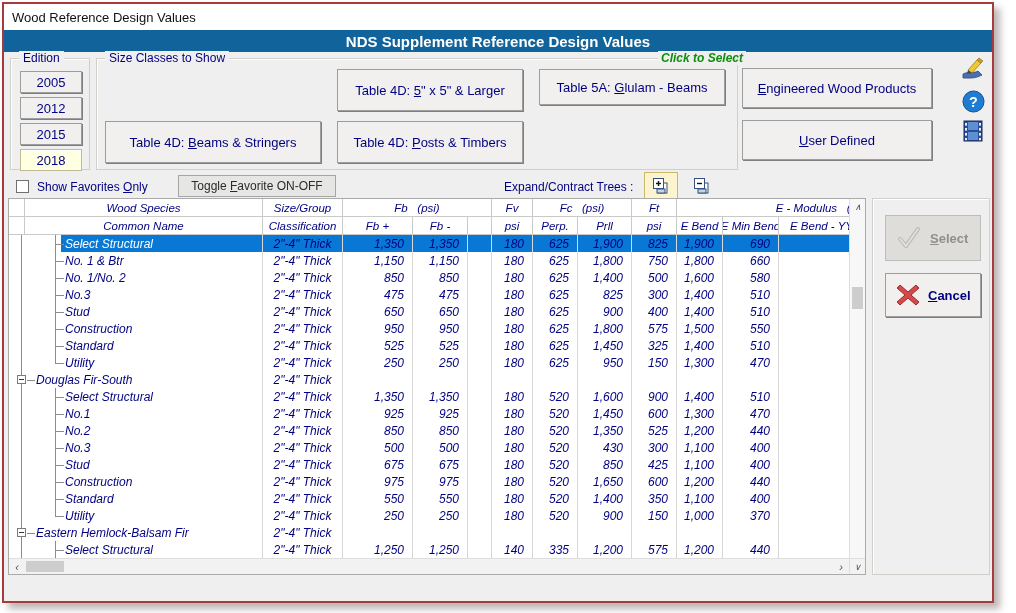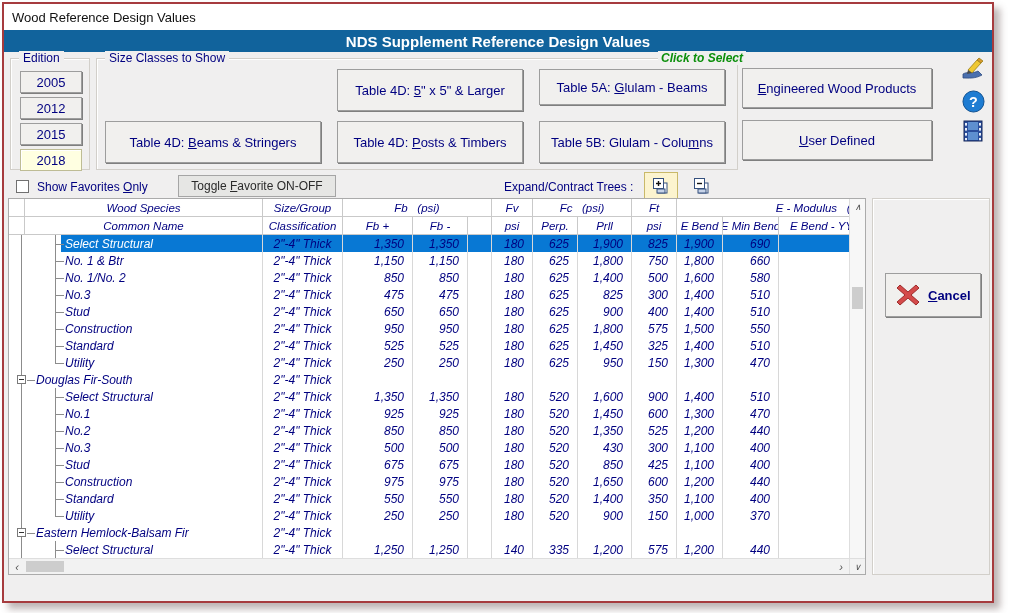--- a/index.html
+++ b/index.html
@@ -102,23 +102,20 @@
     </div>
     <div class="btn3d" style="left:442px;top:10px;width:186px;height:36px;">
       <span>Table 5A: </span><u>G</u><span>lulam - Beams</span>
     </div>
     <div class="btn3d" style="left:8px;top:62px;width:216px;height:42px;">
       <span>Table 4D: </span><u>B</u><span>eams &amp; Stringers</span>
     </div>
     <div class="btn3d" style="left:240px;top:62px;width:186px;height:42px;">
       <span>Table 4D: </span><u>P</u><span>osts &amp; Timbers</span>
     </div>
-    <div class="btn3d" style="left:442px;top:62px;width:186px;height:42px;">
-      <span>Table 5B: Glulam - Colu</span><u>m</u><span>ns</span>
-    </div>
   </div>
 
   <div class="click-select" style="left:654px;top:47px;">Click to Select</div>
 
   <div class="btn3d" style="left:738px;top:64px;width:190px;height:40px;">
     <span></span><u>E</u><span>ngineered Wood Products</span>
   </div>
   <div class="btn3d" style="left:738px;top:116px;width:190px;height:40px;">
     <span></span><u>U</u><span>ser Defined</span>
   </div>
@@ -611,20 +608,27 @@
     </div>
     <div class="hscroll">
       <div class="arrow" style="left:0;">‹</div>
       <div class="thumb"></div>
       <div class="arrow" style="right:0;">›</div>
     </div>
     <div class="corner">∨</div>
   </div>
 
   <div class="groupbox" style="left:868px;top:194px;width:118px;height:377px;">
+    <div class="action-btn btn-select">
+      <svg width="26" height="24" viewBox="0 0 26 24">
+        <path d="M4 13 L10 20 L22 3" fill="none" stroke="#B9B9B6" stroke-width="4" stroke-linecap="round" stroke-linejoin="round"></path>
+        <path d="M4 13 L10 20 L22 3" fill="none" stroke="#DFDFDC" stroke-width="2" stroke-linecap="round" stroke-linejoin="round"></path>
+      </svg>
+      <span><u>S</u><span>elect</span></span>
+    </div>
     <div class="action-btn btn-cancel">
       <svg width="24" height="24" viewBox="0 0 24 24">
         <path d="M4 2 L12 9 L20 2 L23 5 L15 12 L23 19 L20 22 L12 15 L4 22 L1 19 L9 12 L1 5 Z" fill="#D44A4A" stroke="#9E2B2B" stroke-width="1"></path>
       </svg>
       <span><u>C</u><span>ancel</span></span>
     </div>
   </div>
 </div>
 
 </body></html>

